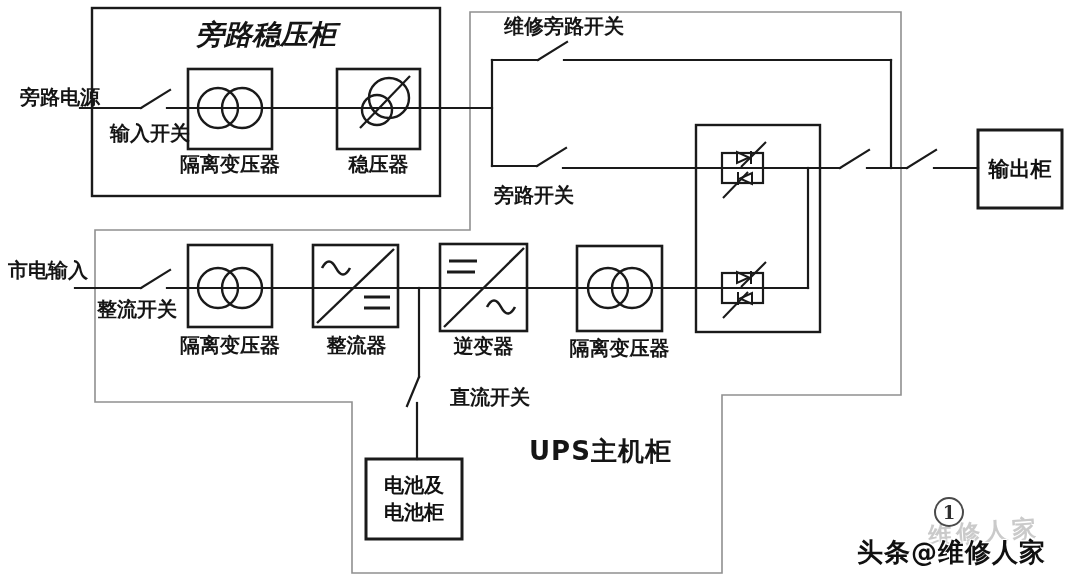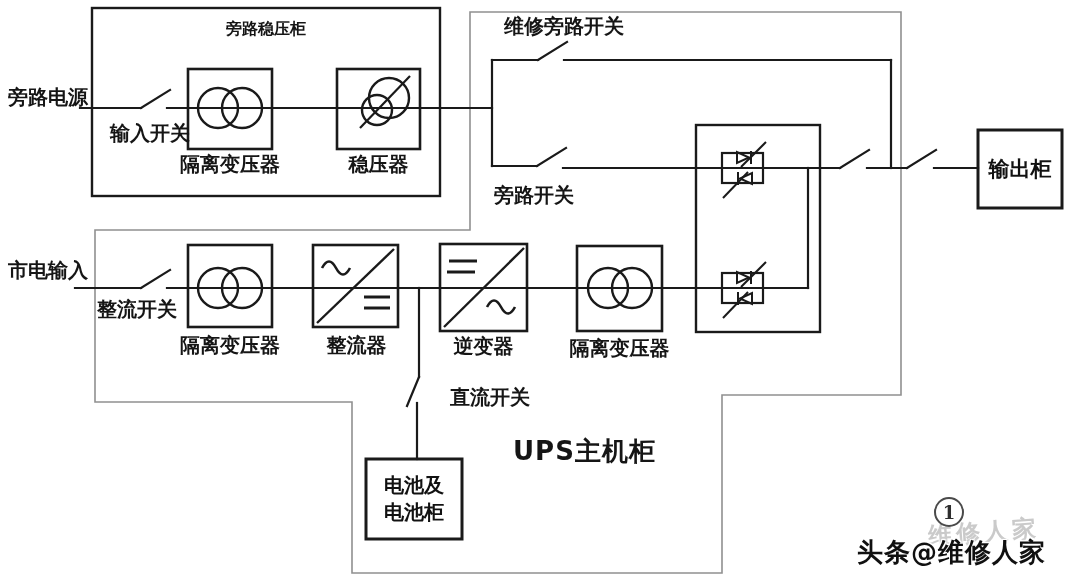--- a/index.html
+++ b/index.html
@@ -19,23 +19,23 @@
     font-family:"DejaVu Sans", sans-serif;
     line-height:1.1;
   }
   .lbl.centered{text-align:center;white-space:nowrap;}
   .boxtext{
     position:absolute;
     display:flex;align-items:center;justify-content:center;
     font-weight:bold;color:#111;
     text-align:center;
   }
-  .title{font-size:16px;}
+  .title{font-size:28px;font-style:italic;}
   .small{font-size:20px;}
-  .ups-title{font-size:26px;letter-spacing:1px;}
+  .ups-title{font-size:26px;letter-spacing:1px;margin-left:16px;}
   .wm-ghost{
     position:absolute;
     font-size:24px;font-weight:bold;
     color:#a8a8a8;opacity:0.6;
     transform:rotate(-4deg);
     letter-spacing:4px;
   }
   .wm-credit{
     position:absolute;
     font-size:26px;font-weight:bold;
@@ -176,21 +176,21 @@
         <line x1="741" y1="287" x2="766" y2="262"></line>
         <polygon points="752,293 752,304 740,298.5"></polygon>
         <line x1="738" y1="292" x2="738" y2="305"></line>
         <line x1="748" y1="292" x2="723" y2="318"></line>
       </g>
     </g>
   </svg>
 
   <div class="lbl title" style="left:92px;top:20px;width:348px;text-align:center;">旁路稳压柜</div>
 
-  <div class="lbl small" style="left:8px;top:86px;">旁路电源</div>
+  <div class="lbl small" style="left:20px;top:86px;">旁路电源</div>
 
   <div class="lbl small" style="left:98px;top:122px;padding-left:12px;">输入开关</div>
 
   <div class="lbl small centered" style="left:178px;top:153px;width:104px;">隔离变压器</div>
 
   <div class="lbl small centered" style="left:327px;top:153px;width:103px;">稳压器</div>
 
   <div class="lbl small" style="left:504px;top:15px;">维修旁路开关</div>
 
   <div class="lbl small" style="left:494px;top:184px;">旁路开关</div>

